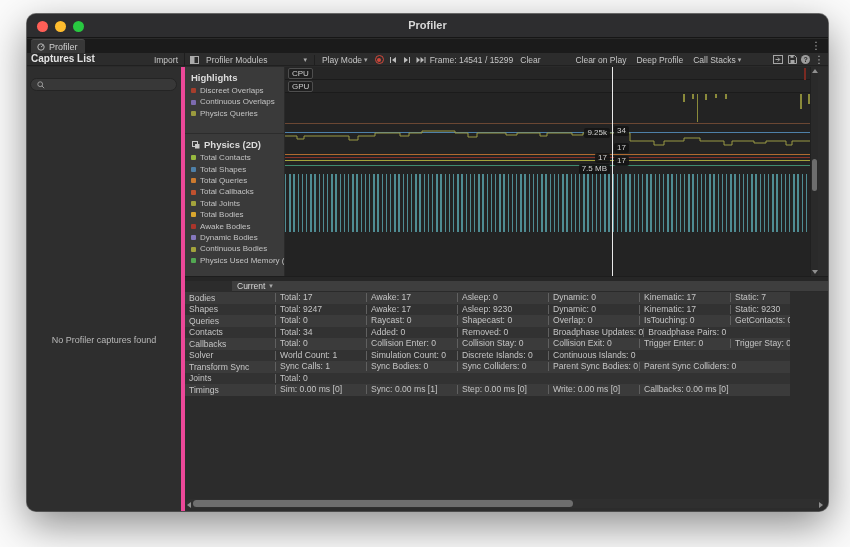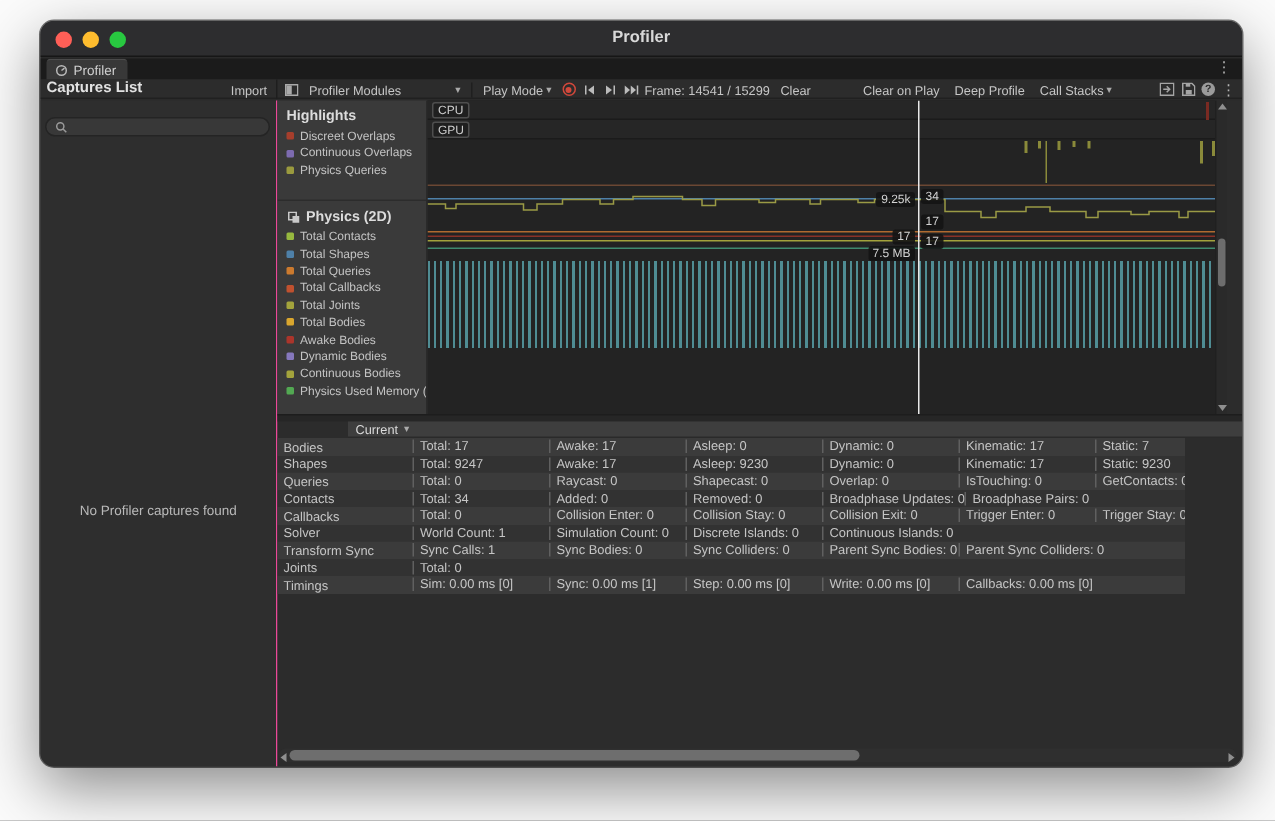--- a/index.html
+++ b/index.html
@@ -27,21 +27,21 @@
   .arrow{ font-size:7px; color:#aaa;}
   .spacer{ flex:1;}
   .recbtn{ width:9px; height:9px; border-radius:50%; border:1.5px solid #d2483b; display:flex; align-items:center; justify-content:center;}
   .recdot{ width:4px; height:4px; border-radius:50%; background:#d2483b;}
   .ticon{ width:10px; height:10px; display:inline-flex; align-items:center; justify-content:center;}
   .helpcirc{ width:9px; height:9px; border-radius:50%; background:#9b9b9b; color:#2b2b2b; font-size:7px; font-weight:bold; display:flex; align-items:center; justify-content:center;}
   .kebab{ color:#b5b5b5; font-size:10px;}
   
   .bodyarea{ position:absolute; left:0; top:53px; right:0; bottom:0;}
   
-  .cappanel{ position:absolute; left:0; top:0; width:158px; bottom:0; background:#2e2e2e; border-right:1px solid #ec4899;}
+  .cappanel{ position:absolute; left:0; top:0; width:158px; bottom:0; background:#2e2e2e; border-right:4px solid #ec4899;}
   .search{ position:absolute; left:3px; right:4px; top:11px; height:13px; background:#383838; border:1px solid #242424; border-radius:7px; display:flex; align-items:center; padding:0 5px; gap:3px;}
   .search input{ background:transparent; border:none; outline:none; color:#ddd; font-size:9px; width:100%;}
   .cap-empty{ position:absolute; left:0; right:0; top:268px; text-align:center; color:#b9b9b9; font-size:9px;}
   
   .main{ position:absolute; left:158px; right:0; top:0; bottom:0; background:#2c2c2c;}
   .legend{ position:absolute; left:0; top:0; width:100px; height:209px; background:#3a3a3a; border-right:1px solid #2a2a2a; overflow:hidden;}
   .module{ border-bottom:1px solid #2c2c2c; padding:2px 0 14px 0;}
   .mhead{ display:flex; align-items:center; gap:3px; padding:3px 4px 2px 6px; color:#dcdcdc; font-size:9.5px; font-weight:bold;}
   .msub{ display:flex; align-items:center; padding:0 4px 1px 6px; color:#b5b5b5; font-size:7.4px;}
   .msub .arrow{ margin-left:3px;}

